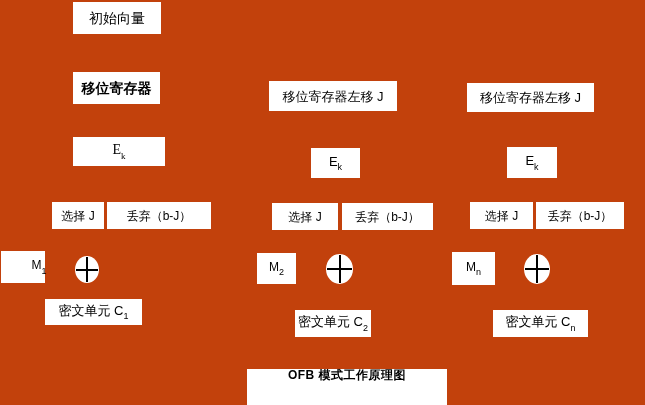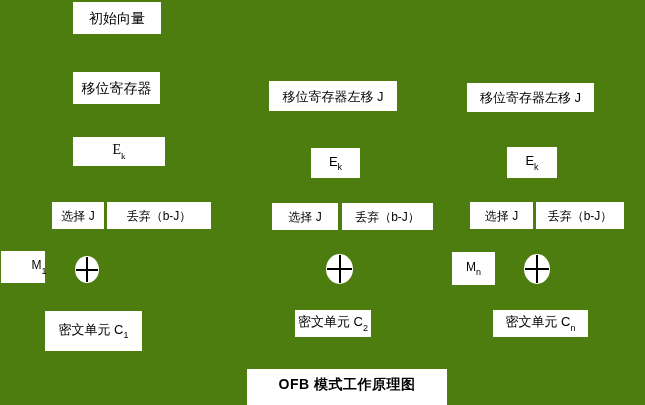--- a/index.html
+++ b/index.html
@@ -1,21 +1,21 @@
 <!DOCTYPE html>
 <html><head>
 <meta charset="utf-8">
 <style>
   * { box-sizing: border-box; }
   html, body { margin: 0; padding: 0; background: #000; }
   .stage {
     position: relative;
     width: 645px;
     height: 405px;
-    background: #4d7c0f;
+    background: #c2410c;
     overflow: hidden;
     font-family: "Liberation Sans", sans-serif;
     color: #000;
   }
   .box {
     position: absolute;
     background: #ffffff;
     color: #000000;
     display: flex;
     align-items: center;
@@ -35,36 +35,35 @@
   }
   .xor::before, .xor::after {
     content: "";
     position: absolute;
     background: #000000;
   }
   .xor::before { left: 1px; right: 1px; top: 50%; height: 2px; transform: translateY(-50%); }
   .xor::after  { top: 1px; bottom: 1px; left: 50%; width: 2px; transform: translateX(-50%); }
   .title-box {
     align-items: flex-start;
-    padding-top: 8px;
     font-weight: bold;
-    font-size: 14px;
+    font-size: 12px;
     letter-spacing: 0.5px;
   }
 </style>
 </head>
 <body>
 
 <div class="stage">
 
   <div class="box fs14" style="left:73px; top:2px; width:88px; height:32px;">
     <span>初始向量</span>
   </div>
 
-  <div class="box fs14" style="left:73px; top:72px; width:87px; height:32px;">
+  <div class="box fs14" style="left:73px; top:72px; width:87px; height:32px;font-weight:bold;">
     <span>移位寄存器</span>
   </div>
 
   <div class="box serif" style="left:73px; top:137px; width:92px; height:29px;">
     <span><span>E</span><sub>k</sub></span>
   </div>
 
   <div class="box fs12" style="left:52px; top:202px; width:52px; height:27px;">
     <span>选择 J</span>
   </div>
@@ -72,40 +71,43 @@
   <div class="box fs12" style="left:107px; top:202px; width:104px; height:27px;">
     <span>丢弃（b-J）</span>
   </div>
 
   <div class="box fs12" style="left:1px; top:251px; width:44px; height:32px;padding-left:32px;">
     <span><span>M</span><sub>1</sub></span>
   </div>
 
   <div class="xor" style="left:75px; top:256px; width:24px; height:27px;"></div>
 
-  <div class="box" style="left:45px; top:311px; width:97px; height:40px;">
+  <div class="box" style="left:45px; top:299px; width:97px; height:26px;">
     <span><span>密文单元 C</span><sub>1</sub></span>
   </div>
 
   <div class="box" style="left:269px; top:81px; width:128px; height:30px;">
     <span>移位寄存器左移 J</span>
   </div>
 
   <div class="box" style="left:311px; top:148px; width:49px; height:30px;">
     <span><span>E</span><sub>k</sub></span>
   </div>
 
   <div class="box fs12" style="left:272px; top:203px; width:66px; height:27px;">
     <span>选择 J</span>
   </div>
 
   <div class="box fs12" style="left:342px; top:203px; width:91px; height:27px;">
     <span>丢弃（b-J）</span>
   </div>
 
+  <div class="box fs12" style="left:257px; top:253px; width:39px; height:31px;">
+    <span><span>M</span><sub>2</sub></span>
+  </div>
 
   <div class="xor" style="left:326px; top:254px; width:27px; height:30px;"></div>
 
   <div class="box" style="left:295px; top:310px; width:76px; height:27px;">
     <span><span>密文单元 C</span><sub>2</sub></span>
   </div>
 
   <div class="box" style="left:467px; top:83px; width:127px; height:29px;">
     <span>移位寄存器左移 J</span>
   </div>

